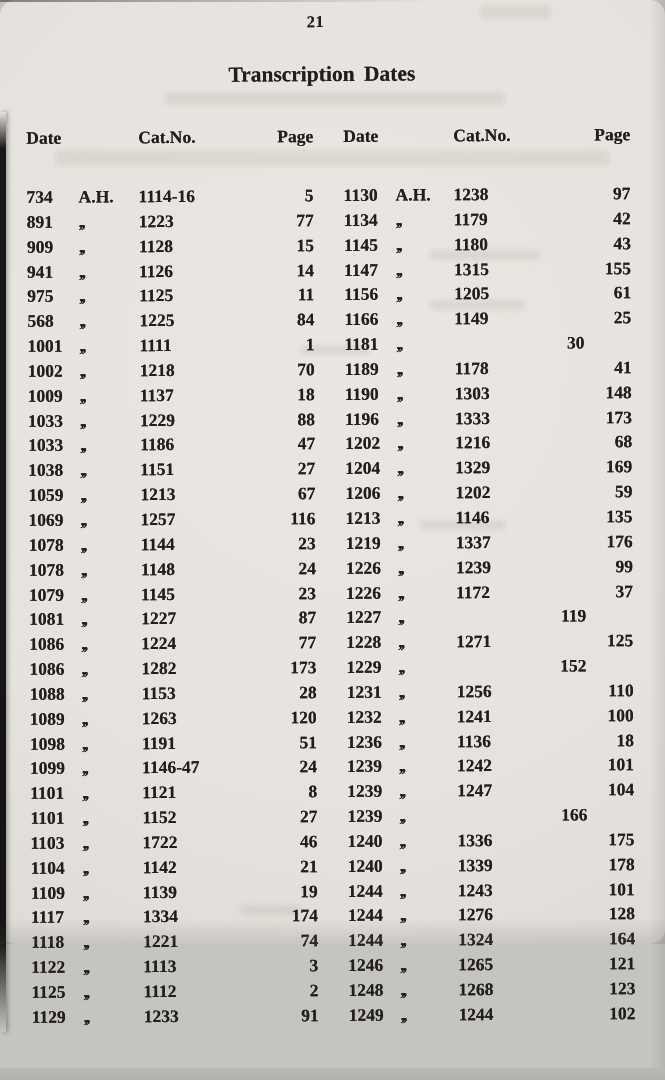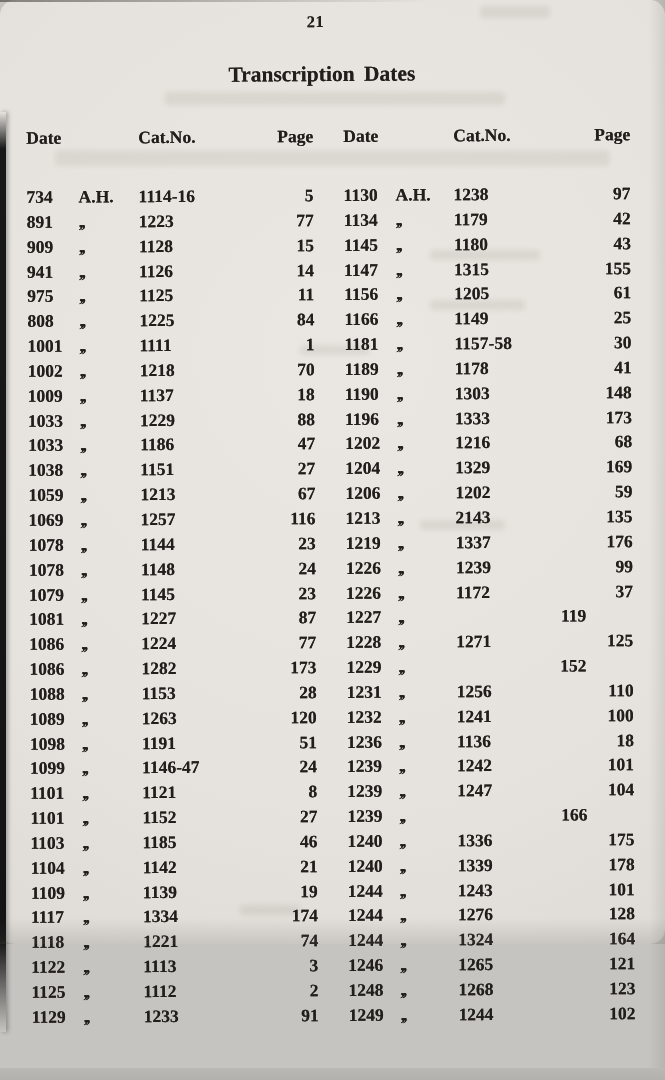--- a/index.html
+++ b/index.html
@@ -169,21 +169,21 @@
             <span class="c"></span>
             <span class="c date-cell">
               <span class="yr">1156</span>
               <span class="mk ditto">,,</span>
             </span>
             <span class="c">1205</span>
             <span class="c pg">61</span>
           </div>
           <div class="row">
             <span class="c date-cell">
-              <span class="yr">808</span>
+              <span class="yr">568</span>
               <span class="mk ditto">,,</span>
             </span>
             <span class="c">1225</span>
             <span class="c pg">84</span>
             <span class="c"></span>
             <span class="c date-cell">
               <span class="yr">1166</span>
               <span class="mk ditto">,,</span>
             </span>
             <span class="c">1149</span>
@@ -194,21 +194,20 @@
               <span class="yr">1001</span>
               <span class="mk ditto">,,</span>
             </span>
             <span class="c">1111</span>
             <span class="c pg">1</span>
             <span class="c"></span>
             <span class="c date-cell">
               <span class="yr">1181</span>
               <span class="mk ditto">,,</span>
             </span>
-            <span class="c">1157-58</span>
             <span class="c pg">30</span>
           </div>
           <div class="row">
             <span class="c date-cell">
               <span class="yr">1002</span>
               <span class="mk ditto">,,</span>
             </span>
             <span class="c">1218</span>
             <span class="c pg">70</span>
             <span class="c"></span>
@@ -299,21 +298,21 @@
               <span class="yr">1069</span>
               <span class="mk ditto">,,</span>
             </span>
             <span class="c">1257</span>
             <span class="c pg">116</span>
             <span class="c"></span>
             <span class="c date-cell">
               <span class="yr">1213</span>
               <span class="mk ditto">,,</span>
             </span>
-            <span class="c">2143</span>
+            <span class="c">1146</span>
             <span class="c pg">135</span>
           </div>
           <div class="row">
             <span class="c date-cell">
               <span class="yr">1078</span>
               <span class="mk ditto">,,</span>
             </span>
             <span class="c">1144</span>
             <span class="c pg">23</span>
             <span class="c"></span>
@@ -484,21 +483,21 @@
               <span class="yr">1239</span>
               <span class="mk ditto">,,</span>
             </span>
             <span class="c pg">166</span>
           </div>
           <div class="row">
             <span class="c date-cell">
               <span class="yr">1103</span>
               <span class="mk ditto">,,</span>
             </span>
-            <span class="c">1185</span>
+            <span class="c">1722</span>
             <span class="c pg">46</span>
             <span class="c"></span>
             <span class="c date-cell">
               <span class="yr">1240</span>
               <span class="mk ditto">,,</span>
             </span>
             <span class="c">1336</span>
             <span class="c pg">175</span>
           </div>
           <div class="row">

